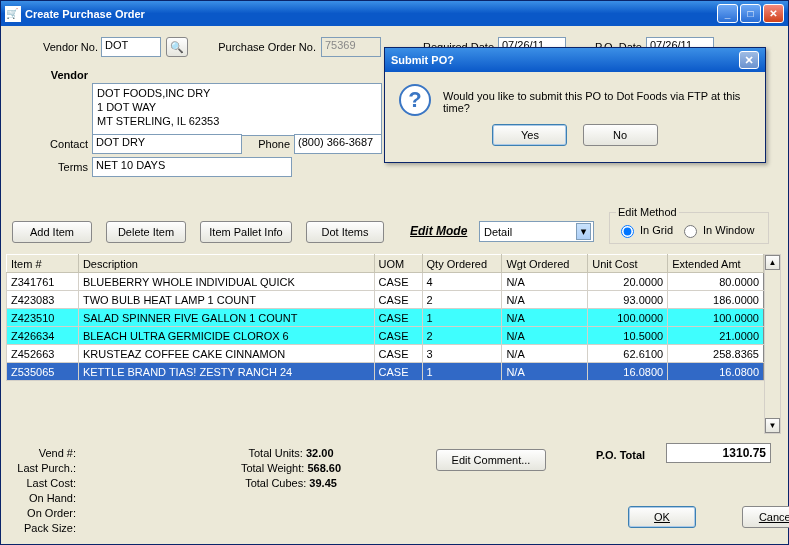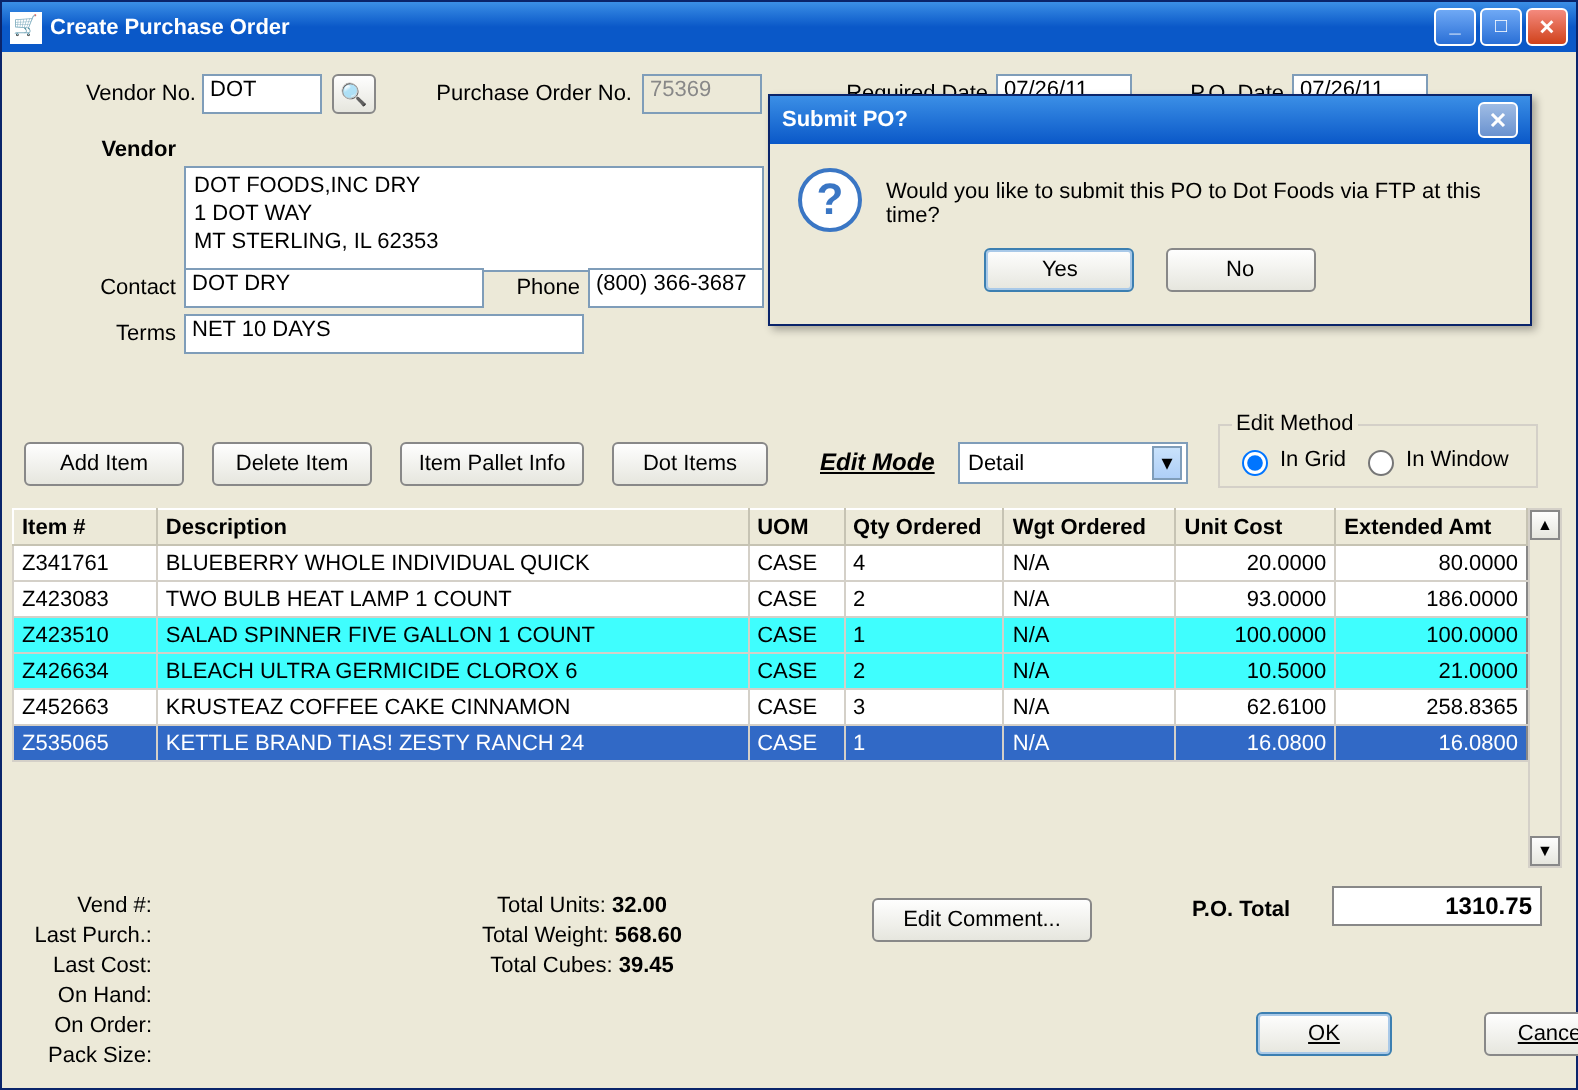--- a/index.html
+++ b/index.html
@@ -128,21 +128,21 @@
     border:1px solid #888;
     font-size:11px;
   }
   table.grid th {
     background:#ECE9D8;
     border:1px solid #c6c3b3;
     border-top:1px solid #fff;
     border-left:1px solid #fff;
     text-align:left;
     padding:2px 4px;
-    font-weight:bold;
+    font-weight:normal;
     height:18px;
   }
   table.grid td {
     border-left:1px solid #d4d0c8;
     border-bottom:1px solid #d4d0c8;
     padding:2px 4px;
     height:18px;
     white-space:nowrap;
     overflow:hidden;
   }

